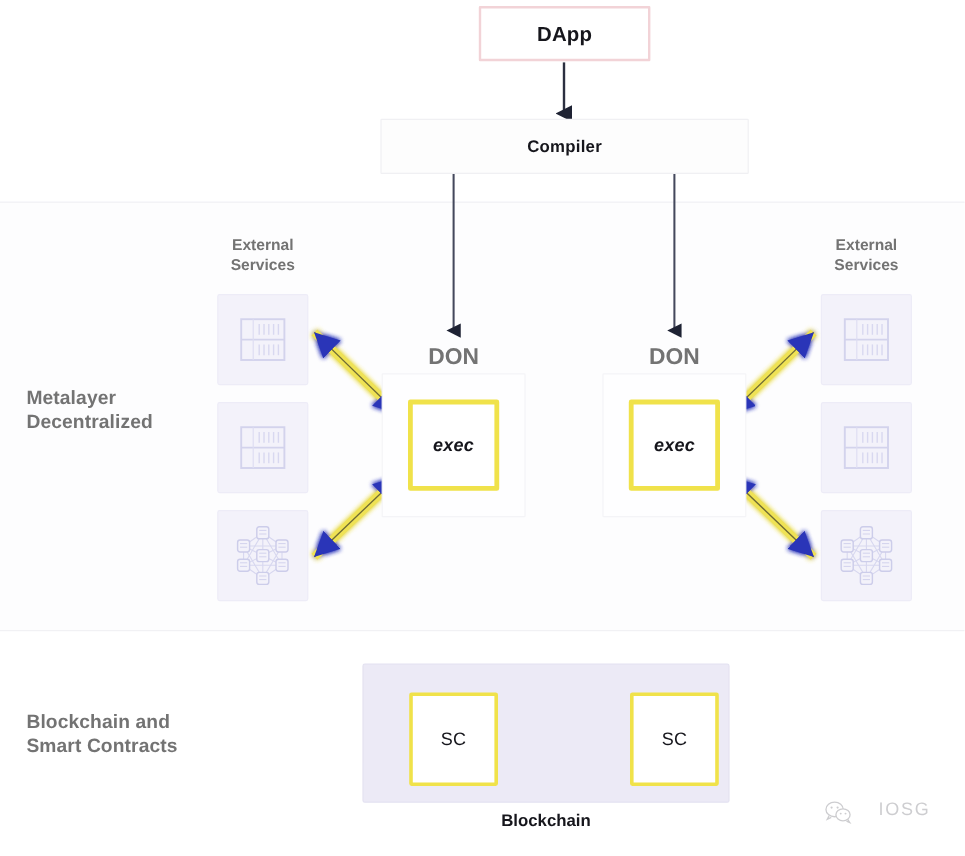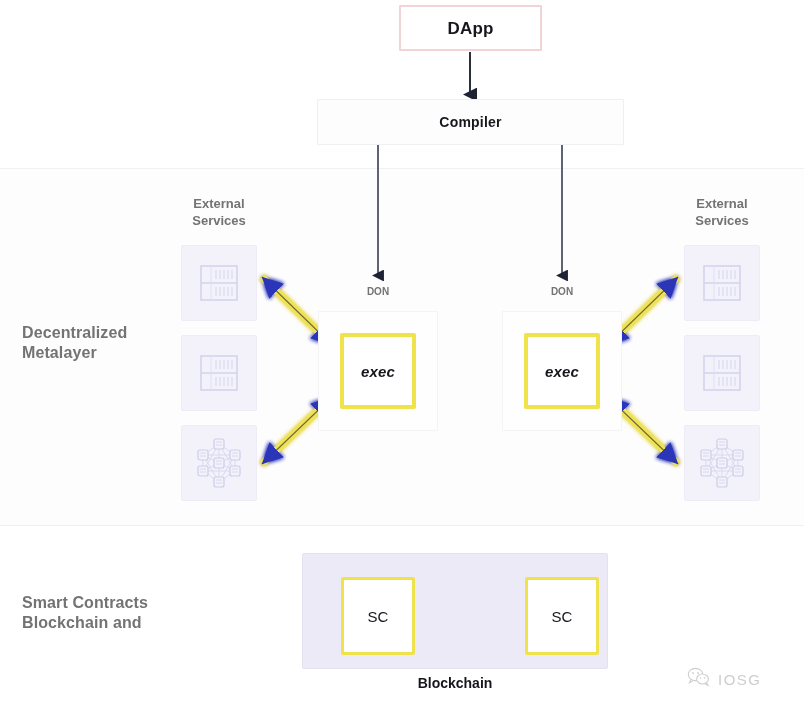--- a/index.html
+++ b/index.html
@@ -108,21 +108,21 @@
     font-weight: 700;
     letter-spacing: 0.1px;
   }
   .svc-label {
     font-size: 13px;
     font-weight: 700;
     text-align: center;
     line-height: 1.32;
   }
   .don-label {
-    font-size: 10px;
+    font-size: 19px;
     font-weight: 700;
     text-align: center;
     width: 120px;
   }
 
   
   .svc-tile {
     position: absolute;
     box-sizing: border-box;
     background: #f3f2fa;
@@ -141,22 +141,22 @@
     top: 0;
     width: 804px;
     height: 713px;
     pointer-events: none;
   }
 
   
   .watermark {
     position: absolute;
     display: flex;
-    align-items: flex-end;
-    gap: 6px;
+    align-items: flex-start;
+    gap: 20px;
     opacity: 0.42;
   }
   .watermark-text {
     font-size: 15px;
     letter-spacing: 1.5px;
     color: #8a8a90;
     font-family: "Liberation Sans", sans-serif;
   }
 </style>
 </head>
@@ -255,26 +255,26 @@
 
   <div class="box dapp-box" style="left:399px;top:5px;width:143px;height:46px;">
     <span class="box-label">DApp</span>
   </div>
 
   <div class="box compiler-box" style="left:317px;top:99px;width:307px;height:46px;">
     <span class="box-label">Compiler</span>
   </div>
 
   <div class="text-label side-label" style="left:22px;top:323px;width:170px;">
+    <div>Metalayer</div>
     <div>Decentralized</div>
-    <div>Metalayer</div>
   </div>
   <div class="text-label side-label" style="left:22px;top:593px;width:200px;">
+    <div>Blockchain and</div>
     <div>Smart Contracts</div>
-    <div>Blockchain and</div>
   </div>
 
   <div class="text-label svc-label" style="left:160px;top:195px;width:118px;">
     <div>External</div>
     <div>Services</div>
   </div>
   <div class="text-label svc-label" style="left:663px;top:195px;width:118px;">
     <div>External</div>
     <div>Services</div>
   </div>

